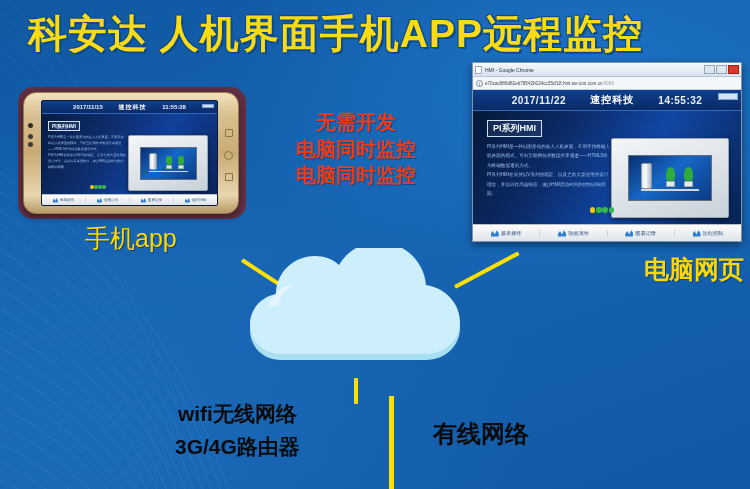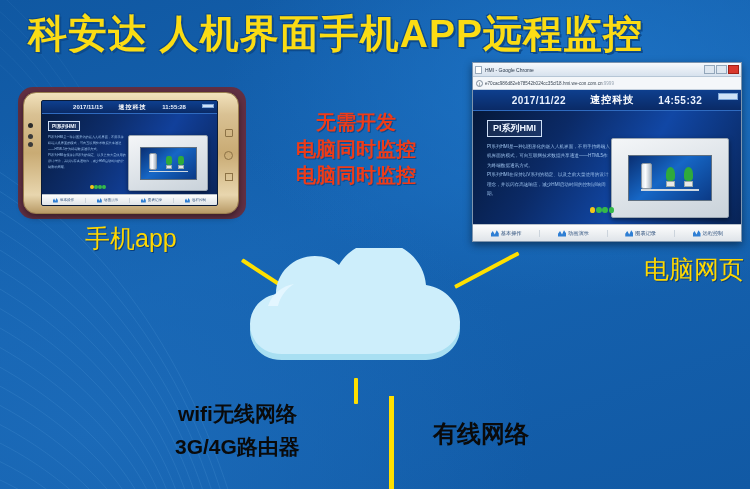--- a/index.html
+++ b/index.html
@@ -179,21 +179,21 @@
     white-space: nowrap;
   }
   .red-block {
     position: absolute; left: 296px; top: 109px;
     font-size: 20px; font-weight: bold; color: #ef3b17;
     line-height: 1.33; text-align: center; white-space: nowrap;
     text-shadow: 1px 1px 0 #0e4a8e;
   }
   .right-block {
     position: absolute; right: 6px; top: 252px;
-    font-size: 25px; font-weight: normal; color: #ffd800;
+    font-size: 25px; font-weight: bold; color: #ffd800;
     line-height: 1.42; white-space: nowrap;
     text-shadow: 1px 1px 0 #0b3f7d;
   }
   .right-block .gap { margin-top: 14px; }
   .bottom-left {
     position: absolute; left: 175px; top: 398px;
     font-size: 21px; font-weight: bold; color: #0a0a0a;
     line-height: 1.55; text-align: center; white-space: nowrap;
   }
   .bottom-right {

